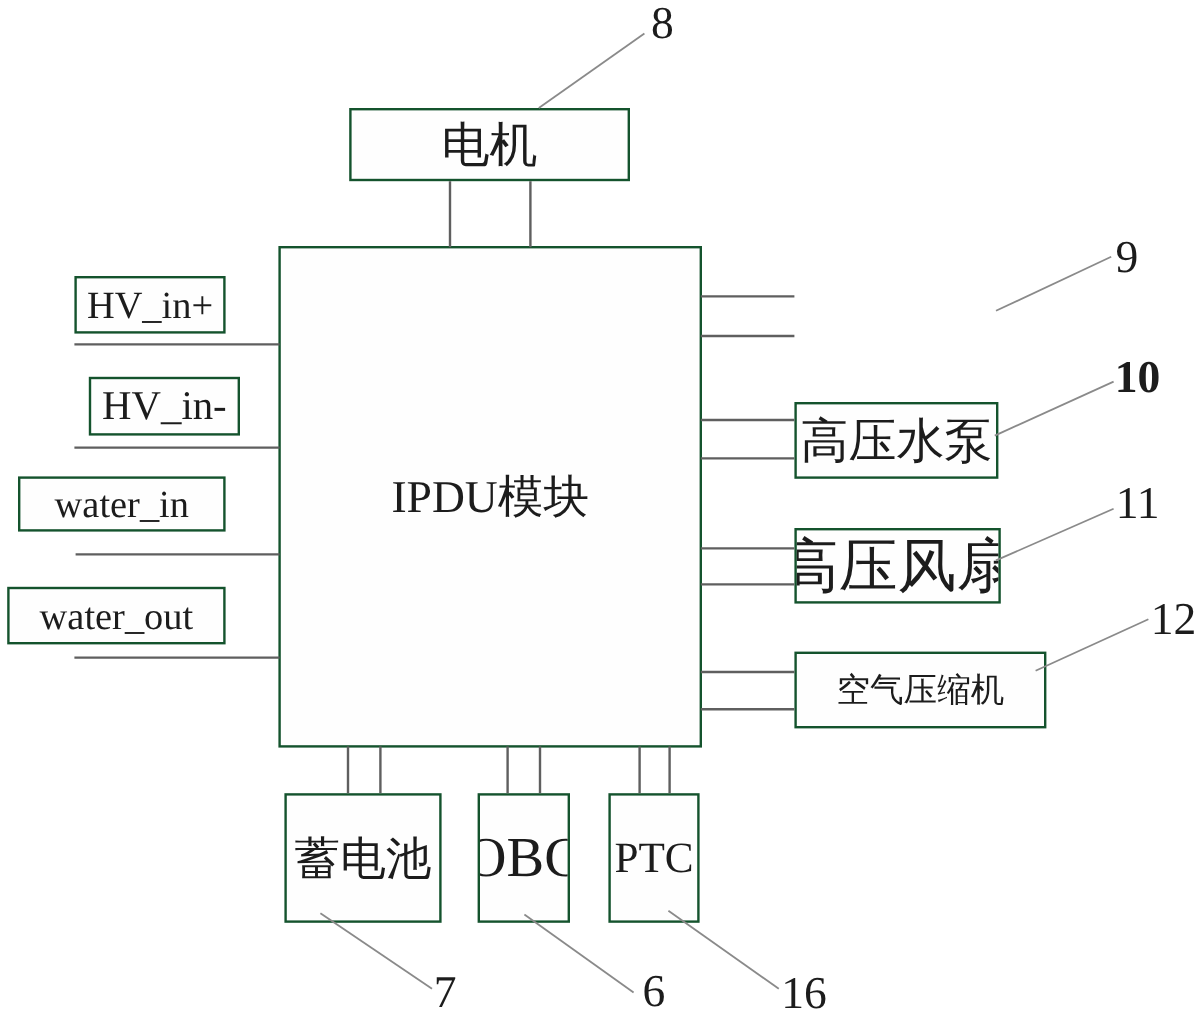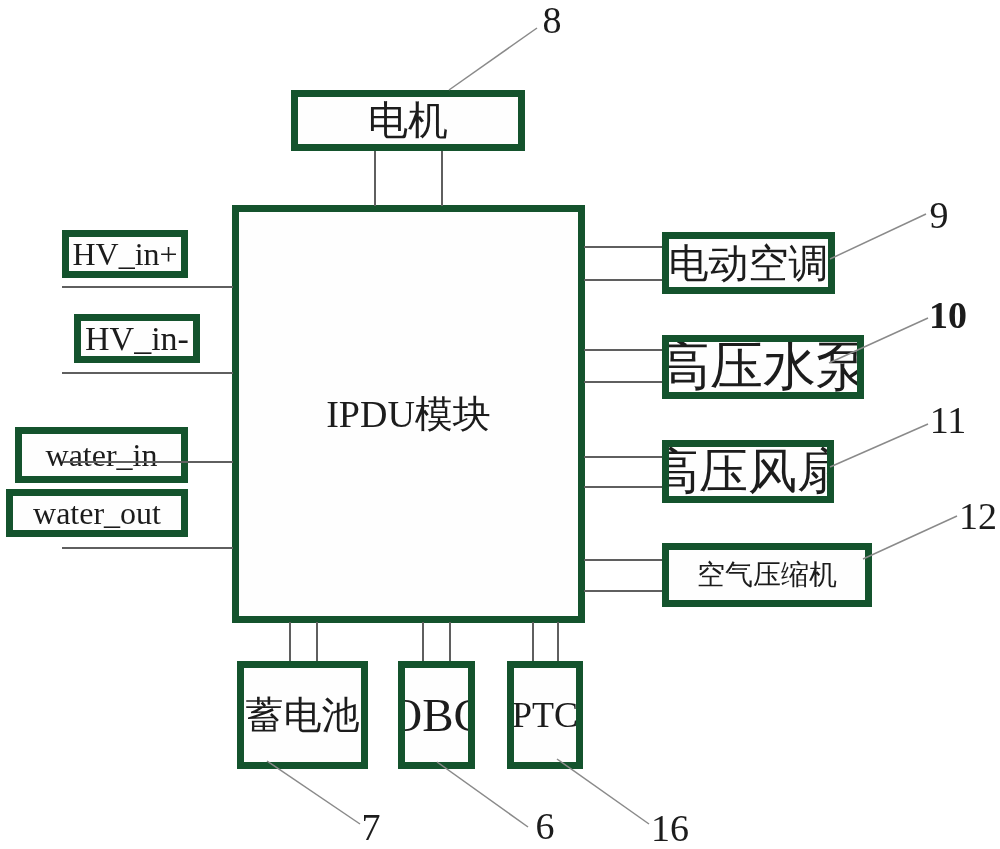--- a/index.html
+++ b/index.html
@@ -10,21 +10,21 @@
   #stage {
     position: relative;
     width: 1000px;
     height: 849px;
     background: #ffffff;
     overflow: hidden;
   }
   .box {
     position: absolute;
     box-sizing: border-box;
-    border: 7px solid #14532d;
+    border: 2px solid #14532d;
     background: #fefefe;
     display: flex;
     align-items: center;
     justify-content: center;
     color: #1c1c1c;
     white-space: nowrap;
     overflow: hidden;
   }
   .cjk {
     font-family: "Liberation Serif", "DejaVu Serif", serif;
@@ -45,24 +45,24 @@
     left: 0;
     top: 0;
     pointer-events: none;
   }
 
   
   #motor-box      { left: 291px; top:  90px; width: 234px; height: 61px;  font-size: 40px; }
   #ipdu-box       { left: 232px; top: 205px; width: 353px; height: 418px; font-size: 38px; }
   #port-hv-plus   { left:  62px; top: 230px; width: 126px; height: 48px;  font-size: 32px; }
   #port-hv-minus  { left:  74px; top: 314px; width: 126px; height: 49px;  font-size: 34px; }
-  #port-water-in  { left:  15px; top: 427px; width: 173px; height: 56px;  font-size: 32px; }
+  #port-water-in  { left:  15px; top: 397px; width: 173px; height: 46px;  font-size: 32px; }
   #port-water-out { left:   6px; top: 489px; width: 182px; height: 48px;  font-size: 32px; }
   #ac-box         { left: 662px; top: 232px; width: 173px; height: 62px;  font-size: 40px; }
-  #pump-box       { left: 662px; top: 335px; width: 202px; height: 64px;  font-size: 53px; }
+  #pump-box       { left: 662px; top: 335px; width: 170px; height: 64px;  font-size: 40px; }
   #fan-box        { left: 662px; top: 440px; width: 172px; height: 63px;  font-size: 49px; }
   #compressor-box { left: 662px; top: 543px; width: 210px; height: 64px;  font-size: 28px; }
   #battery-box    { left: 237px; top: 661px; width: 131px; height: 108px; font-size: 38px; }
   #obc-box        { left: 398px; top: 661px; width:  77px; height: 108px; font-size: 47px; }
   #ptc-box        { left: 507px; top: 661px; width:  76px; height: 108px; font-size: 36px; }
 
   
   #ref-8  { left: 552px; top:  20px; }
   #ref-9  { left: 939px; top: 215px; }
   #ref-10 { left: 948px; top: 315px; font-weight: bold; }
@@ -91,23 +91,20 @@
   <div class="box mono" id="port-hv-minus">
     <span>HV_in-</span>
   </div>
   <div class="box mono" id="port-water-in">
     <span>water_in</span>
   </div>
   <div class="box mono" id="port-water-out">
     <span>water_out</span>
   </div>
 
-  <div class="box cjk" id="ac-box">
-    <span>电动空调</span>
-  </div>
   <div class="box cjk" id="pump-box">
     <span>高压水泵</span>
   </div>
   <div class="box cjk" id="fan-box">
     <span>高压风扇</span>
   </div>
   <div class="box cjk" id="compressor-box">
     <span>空气压缩机</span>
   </div>
 

